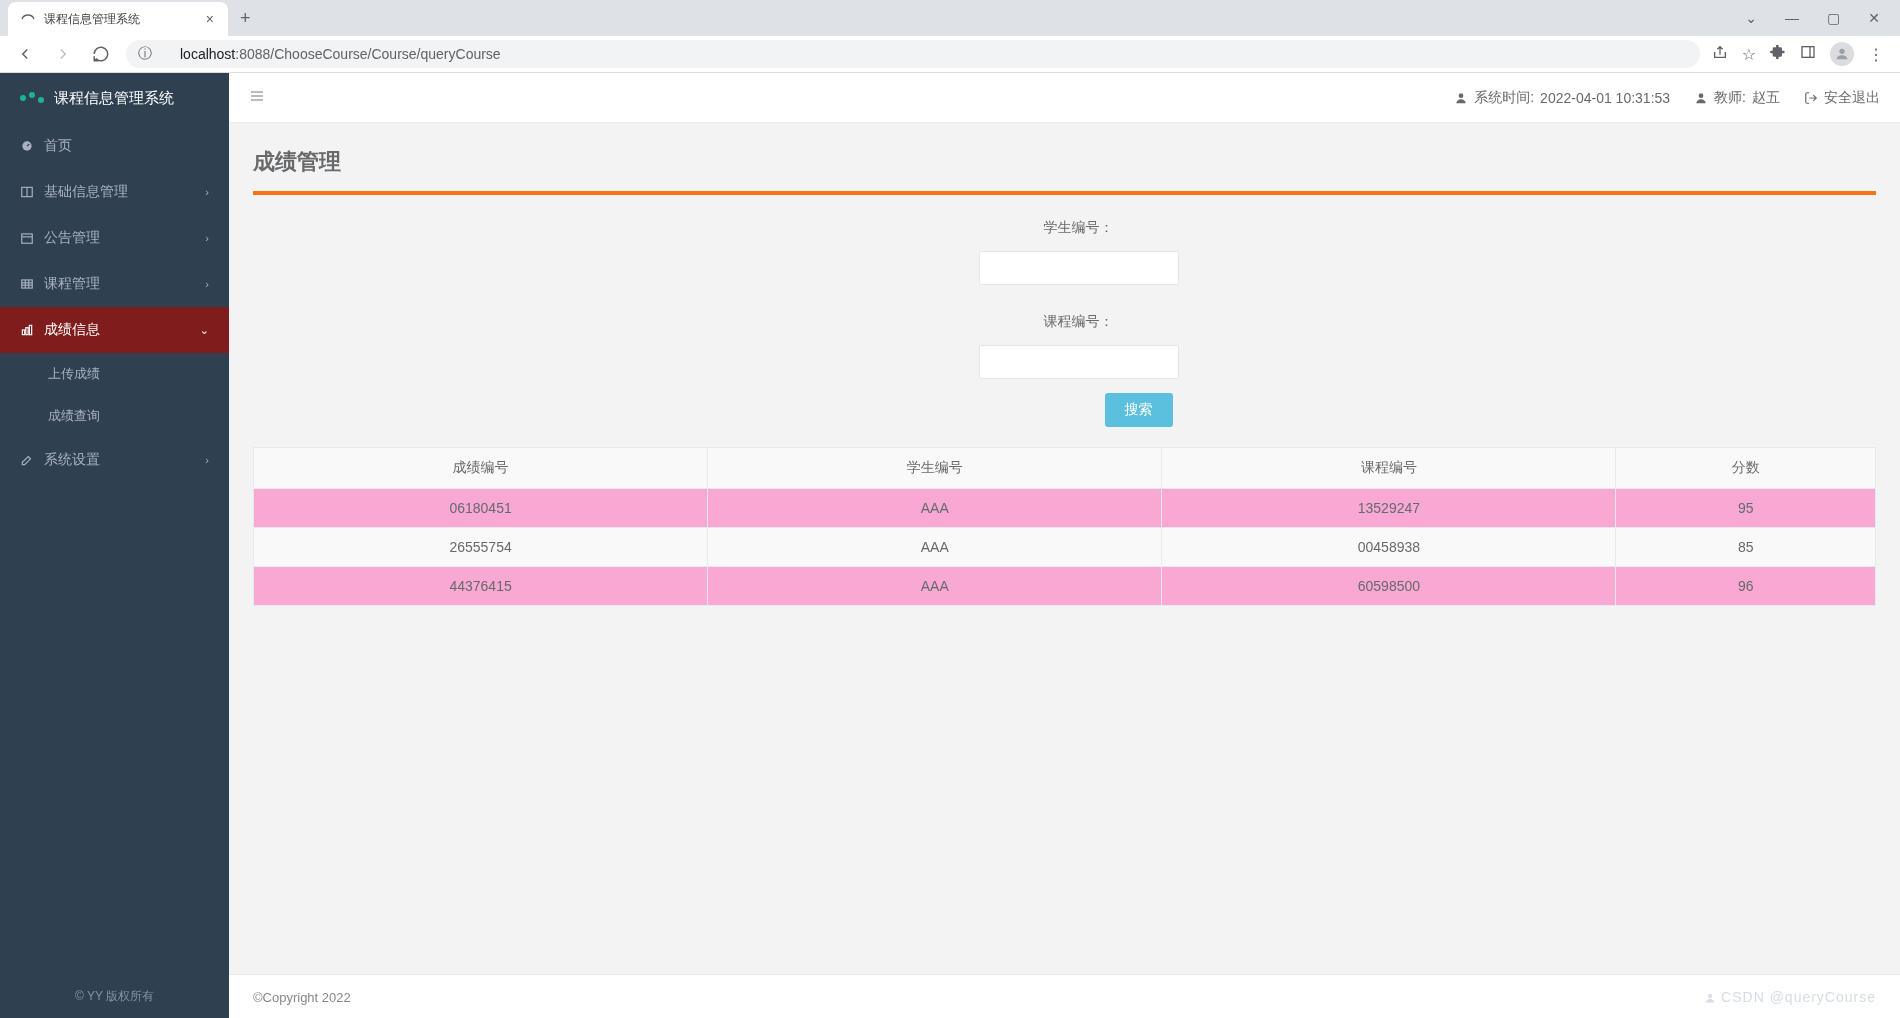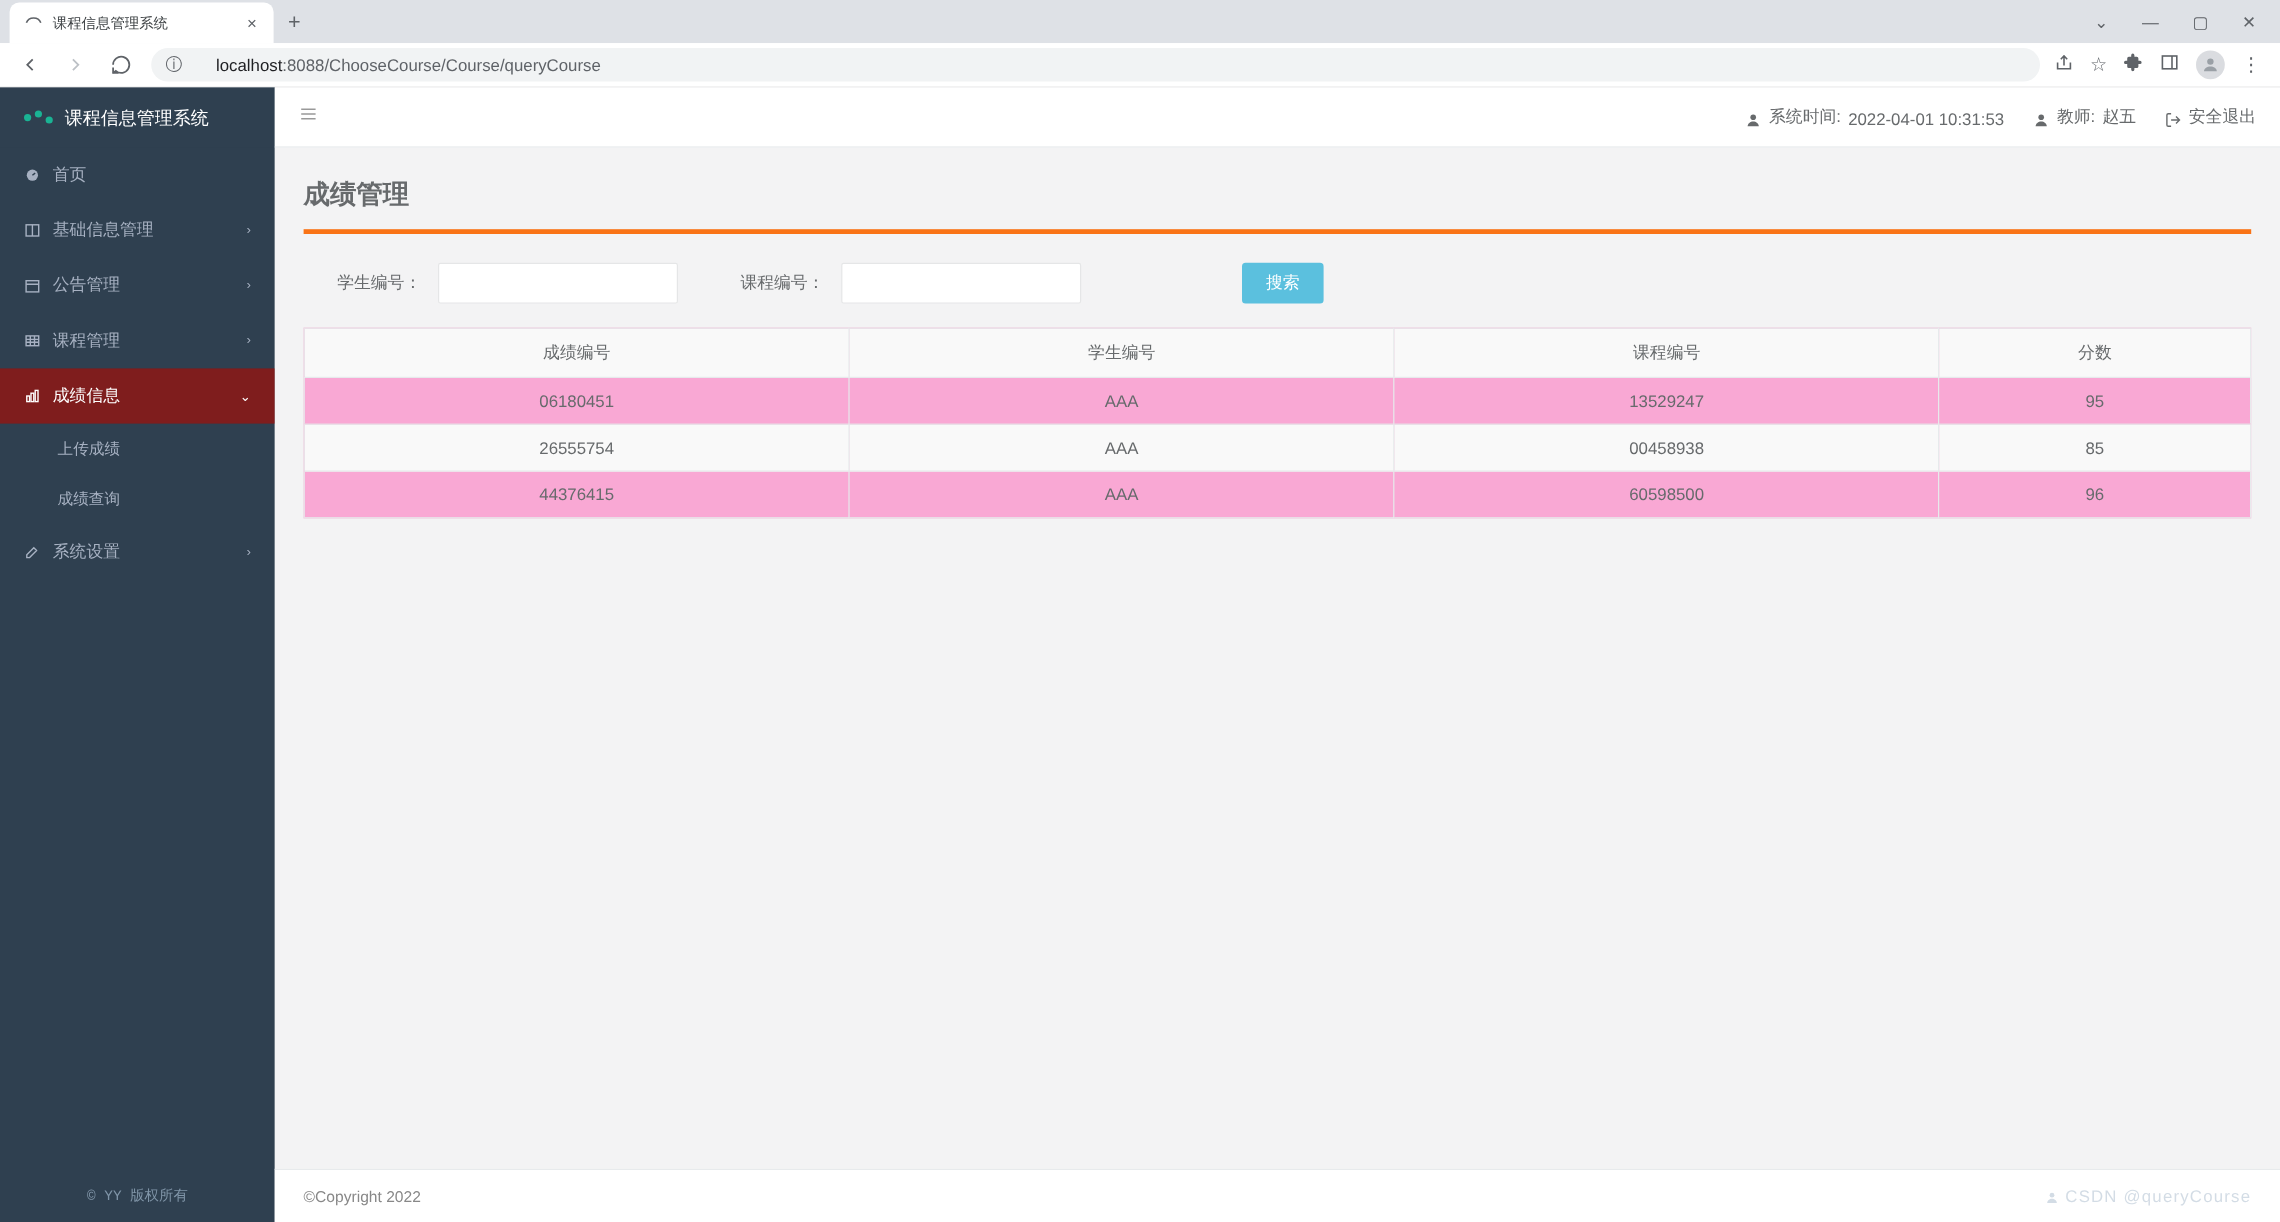--- a/index.html
+++ b/index.html
@@ -36,32 +36,32 @@
     .logo-dots i:nth-child(2) { transform: translateY(-3px); }
     .logo-dots i:nth-child(3) { transform: translateY(2px); }
     
     .nav-menu { flex: 1; list-style: none; }
     .nav-item { display: flex; align-items: center; padding: 14px 20px; gap: 10px; cursor: pointer; font-size: 14px; }
     .nav-item.active { background: #7f1d1d; color: #fff; }
     .nav-item .chev { margin-left: auto; font-size: 11px; }
     .nav-item svg { width: 14px; height: 14px; flex-shrink: 0; }
     .sub-item { padding: 12px 20px 12px 48px; font-size: 13px; cursor: pointer; color: #a7b1c2; }
     
-    .sidebar-footer { padding: 14px 0; text-align: center; font-size: 12px; color: #8095a8; font-family: Liberation Mono, monospace; }
+    .sidebar-footer { padding: 14px 0; text-align: center; font-size: 12px; color: #8095a8; }
     
     .main { flex: 1; display: flex; flex-direction: column; background: #f3f3f4; }
     .top-bar { height: 50px; background: #fff; display: flex; align-items: center; padding: 0 20px; border-bottom: 1px solid #e7eaec; }
     .hamburger { cursor: pointer; color: #999; }
     .top-right { margin-left: auto; display: flex; align-items: center; gap: 24px; font-size: 14px; color: #676a6c; }
-    .top-right-item { display: flex; align-items: flex-end; gap: 6px; cursor: pointer; }
+    .top-right-item { display: flex; align-items: center; gap: 6px; cursor: pointer; }
     
     .content { padding: 24px 24px 0 24px; flex: 1; overflow: auto; position: relative; }
     .page-title { font-size: 22px; font-weight: 600; color: #676a6c; padding-bottom: 14px; border-bottom: 4px solid #f97316; margin-bottom: 24px; }
     
-    .search-row { display: flex; align-items: center; gap: 14px; margin-bottom: 20px; padding-left: 28px; }
+    .search-row { display: flex; align-items: center; gap: 14px; margin-bottom: 20px; padding-left: 28px; flex-direction: column; }
     .field-label { font-size: 14px; color: #676a6c; }
     .text-input { width: 200px; height: 34px; border: 1px solid #e5e6e7; border-radius: 2px; padding: 0 10px; font-size: 14px; background: #fff; }
     .gap { width: 24px; }
     .btn-search { background: #5bc0de; color: #fff; border: none; padding: 8px 20px; font-size: 14px; border-radius: 3px; cursor: pointer; margin-left: 120px; }
     
     .data-table { width: 100%; border-collapse: collapse; background: #f9a8d4; border: 1px solid #e7eaec; }
     .data-table th, .data-table td { padding: 11px 8px; text-align: center; font-size: 14px; color: #676a6c; font-weight: normal; border-right: 1px solid #e7eaec; }
     .data-table th { background: #f9f9f9; border-bottom: 1px solid #e7eaec; border-top: 1px solid #e7eaec; }
     .data-table tr:nth-child(even) td { background: #f9f9f9; }
     .data-table td { border-bottom: 1px solid #e7eaec; }

